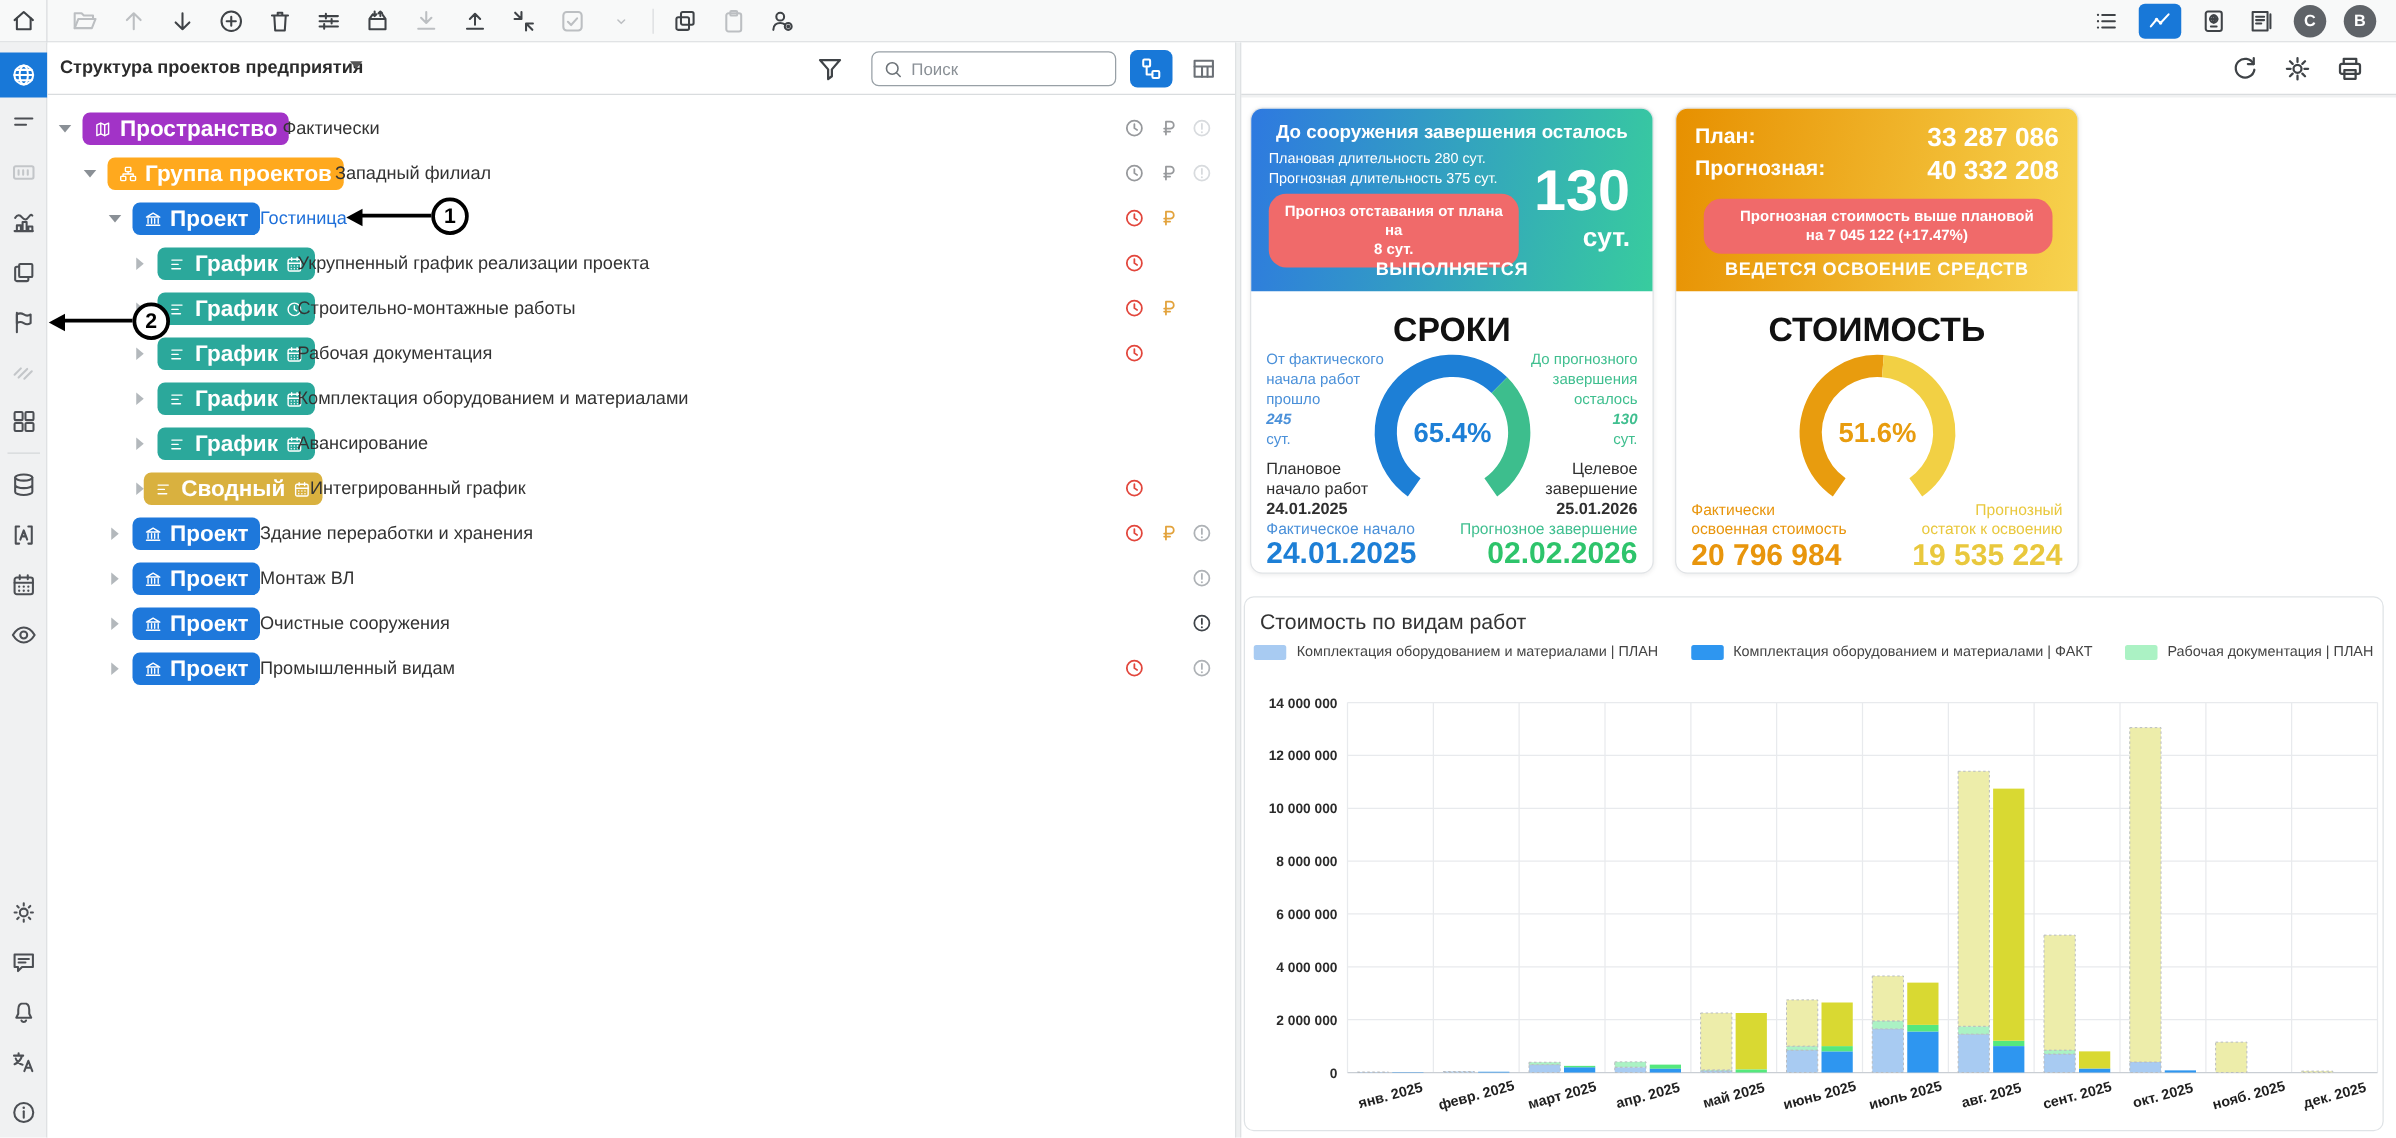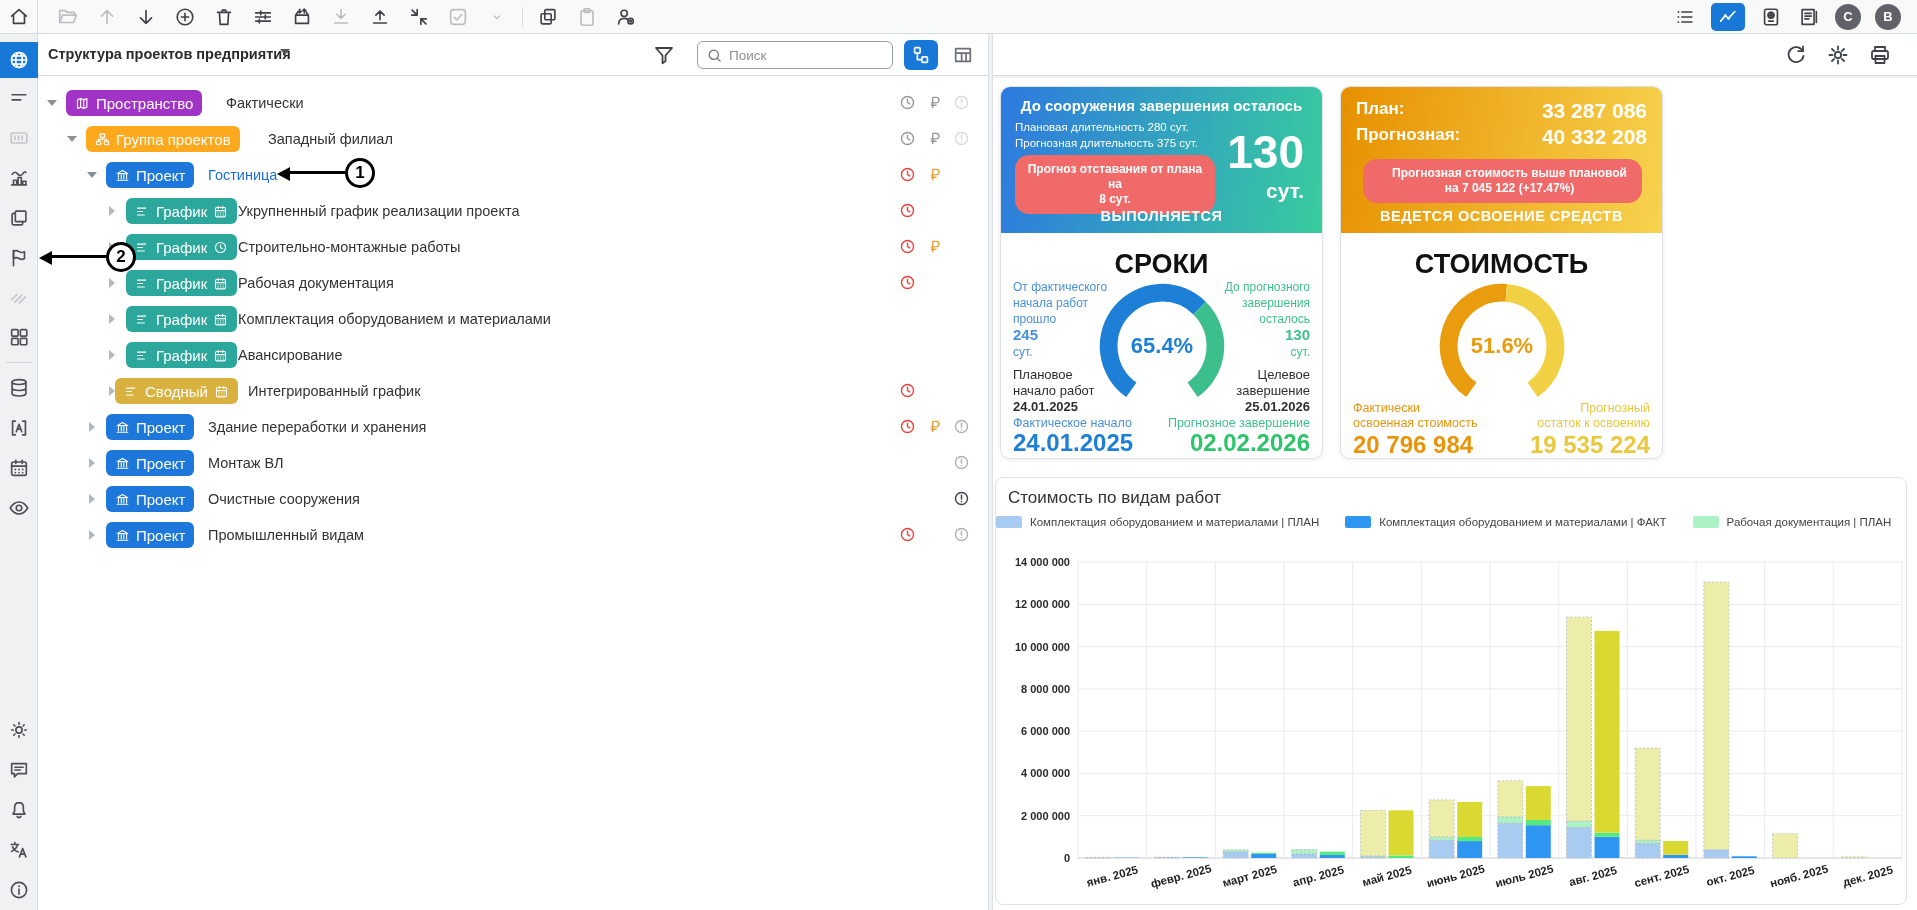--- a/index.html
+++ b/index.html
@@ -55,21 +55,21 @@
 
   
   .tree { position:absolute; left:38px; top:76px; width:950px; height:834px; background:#fff; }
   .row { position:absolute; left:0; width:100%; height:36px; display:flex; align-items:center; cursor:pointer; }
   .caret { position:absolute; width:16px; height:16px; display:flex; align-items:center; justify-content:center; cursor:pointer; }
   .caret.open::after { content:''; border-left:5px solid transparent; border-right:5px solid transparent;
     border-top:6px solid #8a9096; }
   .caret.closed::after { content:''; border-top:5px solid transparent; border-bottom:5px solid transparent;
     border-left:6px solid #b3b8bc; }
   .badge { position:absolute; height:26px; display:inline-flex; align-items:center; gap:6px;
-    padding:0 9px; border-radius:6px; color:#fff; font-size:15px; font-weight:normal; white-space:nowrap; }
+    padding:0 9px; border-radius:6px; color:#fff; font-size:18px; font-weight:bold; white-space:nowrap; }
   .row-label { position:absolute; font-size:14.5px; color:#333; white-space:nowrap; }
   .row-label.selected { color:#1e6fd9; }
   .st-ico { position:absolute; width:20px; height:20px; }
 
   
   .splitter { position:absolute; left:988px; top:34px; width:5px; height:876px; background:#eef0f1;
     border-left:1px solid #dfe2e4; border-right:1px solid #dfe2e4; cursor:col-resize; }
 
   .card { position:absolute; top:86px; width:323px; height:373px; border:1px solid #e0e3e6;
     border-radius:10px; background:#fff; box-shadow:0 1px 4px rgba(0,0,0,.08); }
@@ -83,31 +83,31 @@
   .ch-big { position:absolute; right:18px; top:42px; font-size:46px; font-weight:bold; line-height:46px; }
   .ch-unit { position:absolute; right:18px; top:92px; font-size:21px; font-weight:bold; }
   .ch-status { position:absolute; bottom:9px; width:100%; text-align:center; font-size:14.5px; font-weight:bold; letter-spacing:.5px; }
   .cost-row { position:absolute; left:15px; right:15px; display:flex; justify-content:space-between; }
   .cost-row .lbl { font-size:17px; font-weight:bold; }
   .cost-row .val { font-size:21px; font-weight:bold; }
   .cb-title { position:absolute; top:16px; width:100%; text-align:center; font-size:27px; font-weight:bold; color:#111; }
   .gauge { position:absolute; left:50%; transform:translateX(-50%); top:44px; }
   .side-note { position:absolute; top:46px; width:96px; font-size:12px; line-height:16px; }
   .side-note.l { left:12px; } .side-note.r { right:12px; text-align:right; }
-  .side-note b { font-size:15px; }
+  .side-note b { font-size:12px;font-style:italic; }
   .mid-note { position:absolute; top:134px; width:110px; font-size:13px; line-height:16px; color:#2f2f2f; }
   .mid-note.l { left:12px; } .mid-note.r { right:12px; text-align:right; }
   .mid-note b { display:block; }
   .bot-label { position:absolute; font-size:12.5px; line-height:15px; }
   .bot-value { position:absolute; font-size:24px; font-weight:bold; }
 
   .chart-block { position:absolute; left:995px; top:477px; width:912px; height:428px;
     border:1px solid #dfe3e6; border-radius:8px; background:#fff; }
   .chart-title { position:absolute; left:12px; top:10px; font-size:17px; color:#333; }
-  .legend { position:absolute; left:0; top:38px; width:100%; display:flex; gap:5px; align-items:center; }
+  .legend { position:absolute; left:0; top:38px; width:100%; display:flex; flex-direction:column; gap:5px; align-items:center; }
   .legend-row { display:flex; gap:26px; }
   .legend-item { display:flex; align-items:center; gap:8px; font-size:11.5px; color:#444; }
   .legend-swatch { width:26px; height:12px; border-radius:2px; }
   #chart-svg { position:absolute; left:0; top:0; }
 
   
   .ann { position:absolute; z-index:50; pointer-events:none; }
   .ann-circle { position:absolute; width:30px; height:30px; border:3px solid #000; border-radius:50%;
     background:#fff; display:flex; align-items:center; justify-content:center;
     font-size:17px; font-weight:bold; color:#000; }

